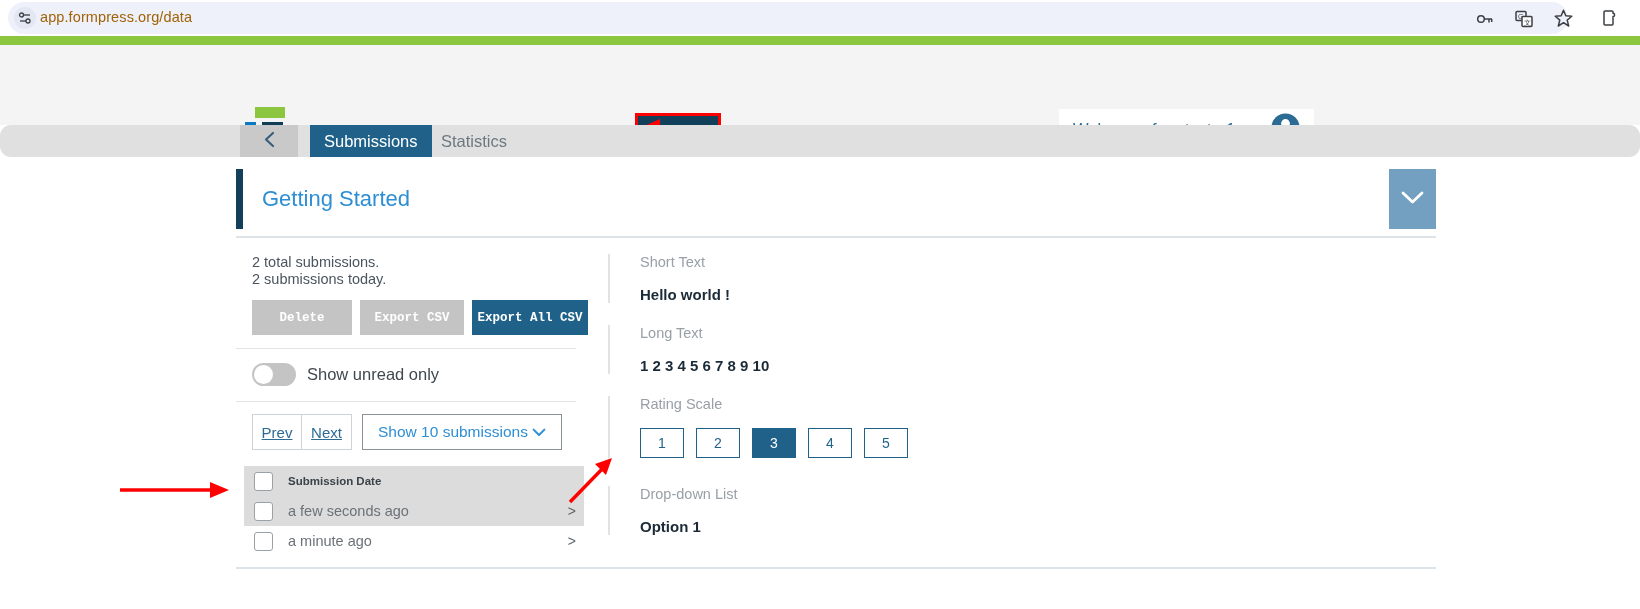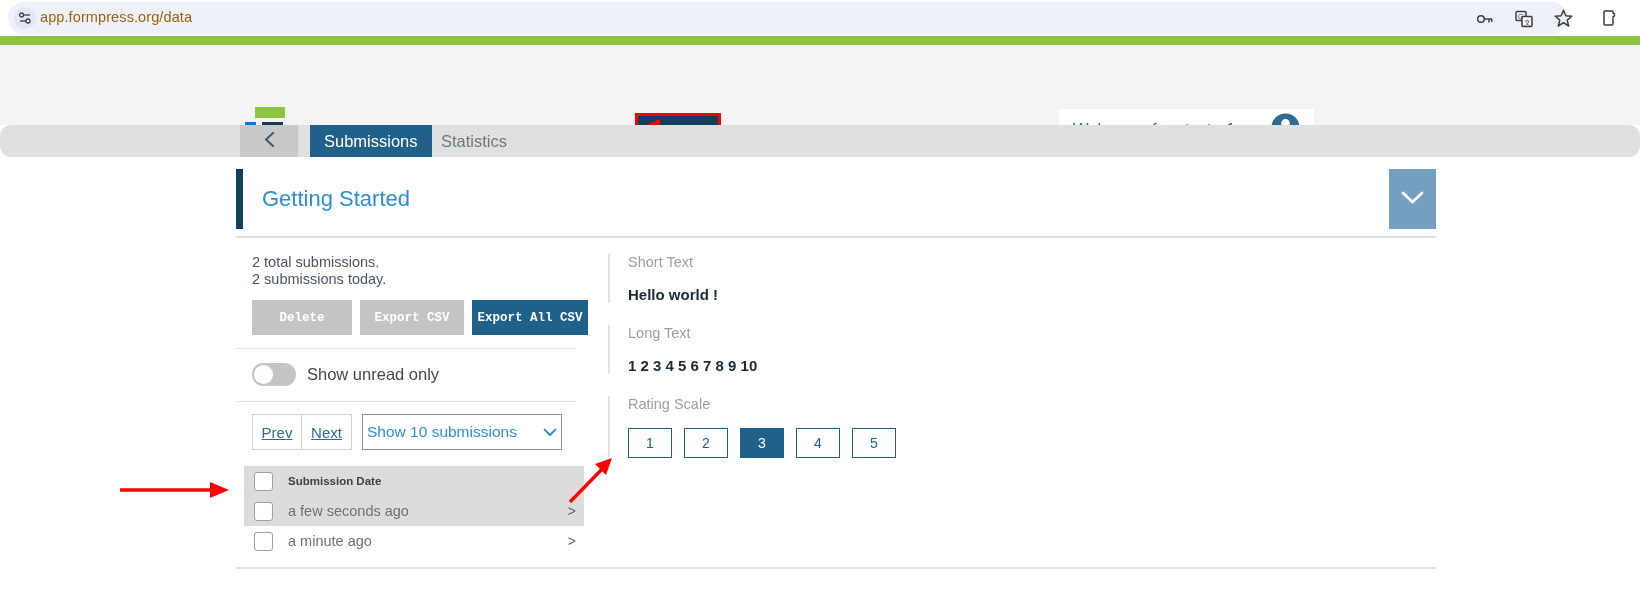--- a/index.html
+++ b/index.html
@@ -308,21 +308,21 @@
     text-decoration: underline;
   }
   .pager-btn + .pager-btn { border-left: none; }
   .show-select {
     margin-left: 10px;
     width: 200px; height: 36px;
     border: 1px solid #8a9299;
     box-sizing: border-box;
     background: #ffffff;
     display: flex; align-items: center; justify-content: space-between;
-    padding: 0 4px;
+    padding: 0 15px;
     font-size: 15.5px;
     color: #2e8ed4;
     cursor: pointer;
   }
 
   .sub-list {
     position: absolute;
     left: 8px; top: 228px;
     width: 340px;
   }
@@ -361,21 +361,21 @@
 
   
   .right-panel {
     position: absolute;
     left: 372px; top: 0px;
     width: 828px; height: 331px;
   }
   .field {
     position: absolute;
     left: 0;
-    padding-left: 18px;
+    padding-left: 30px;
     border-left: 2px solid #dfe3e6;
   }
   .field-label {
     font-size: 14.5px;
     color: #98a0a6;
     margin-bottom: 16px;
   }
   .field-value {
     font-size: 15px;
     color: #1b2a37;
@@ -582,20 +582,24 @@
           <div class="field-label">Rating Scale</div>
           <div class="rating-row">
             <div class="rating-box">1</div>
             <div class="rating-box">2</div>
             <div class="rating-box sel">3</div>
             <div class="rating-box">4</div>
             <div class="rating-box">5</div>
           </div>
         </div>
 
+        <div class="field" style="top:248px;">
+          <div class="field-label">Drop-down List</div>
+          <div class="field-value">Option 1</div>
+        </div>
       </div>
 
     </div>
 
     <div class="bottom-border"></div>
   </div>
 
   <svg class="arrow" style="left:110px; top:475px;" width="120" height="30" viewBox="0 0 120 30">
     <line x1="10" y1="15" x2="112" y2="15" stroke="#ff0000" stroke-width="3.4"></line>
     <polygon points="119,15 100,7 100,23" fill="#ff0000"></polygon>

